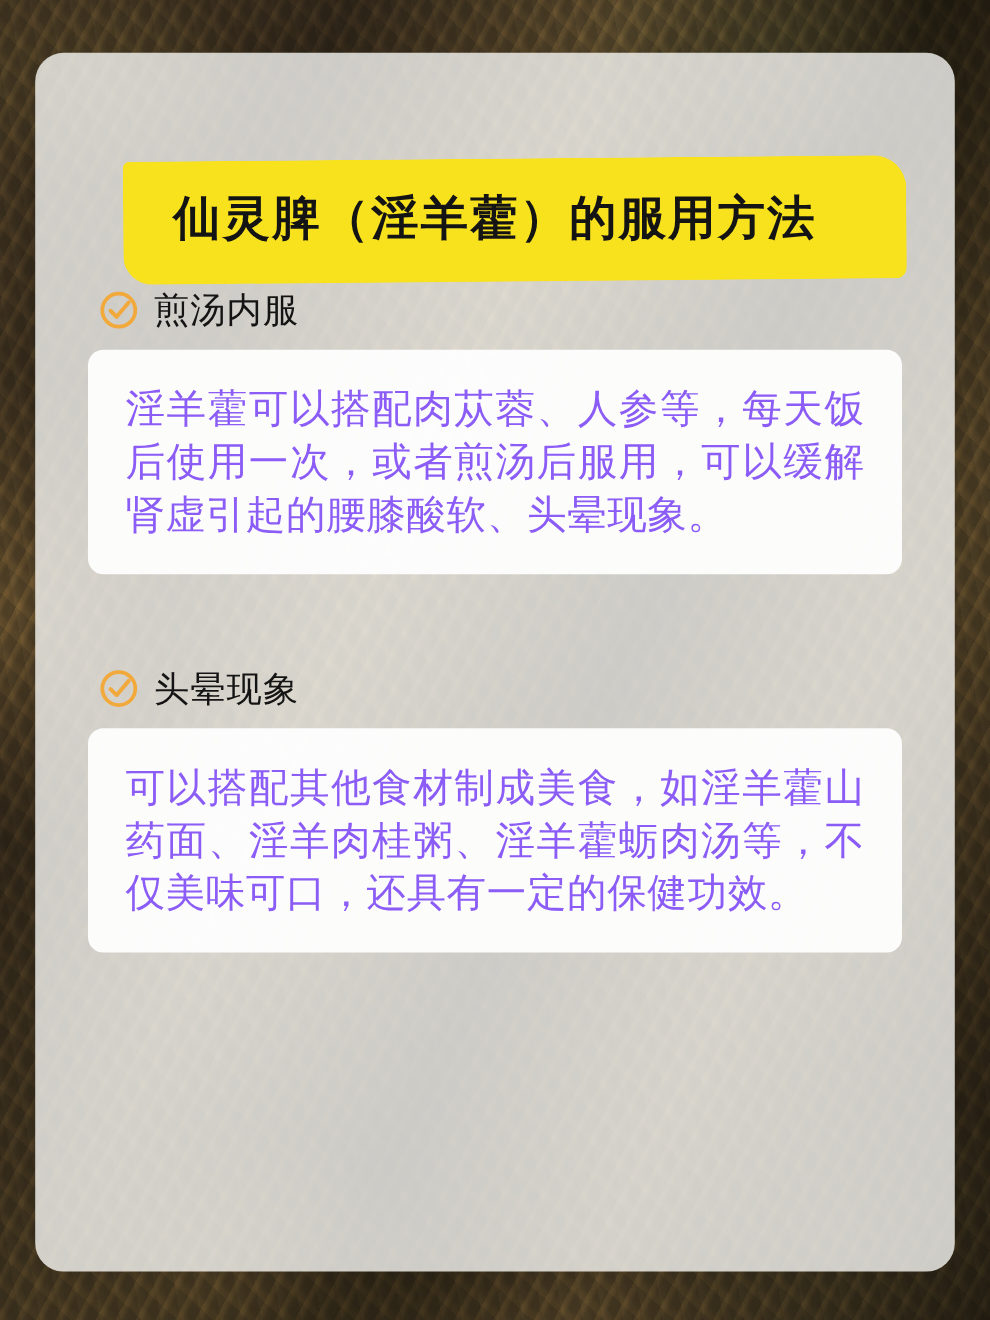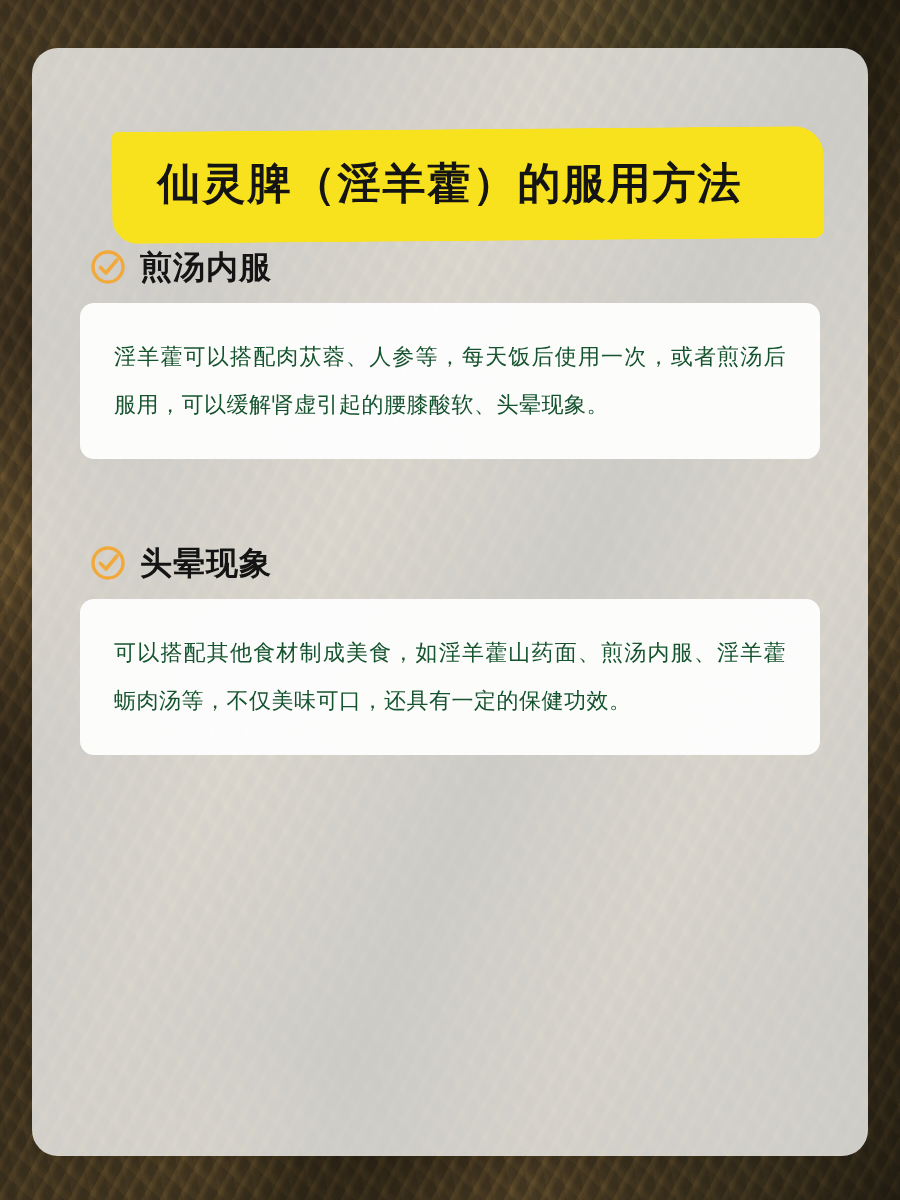--- a/index.html
+++ b/index.html
@@ -57,21 +57,21 @@
     width: 836px;
     height: 1108px;
     border-radius: 26px;
     background: rgba(246,246,244,0.80);
     box-shadow: 0 6px 30px rgba(0,0,0,0.18);
     overflow: hidden;
   }
   .card-inner {
     position: absolute;
     inset: 0;
-    padding: 1px 48px;
+    padding: 16px 48px;
     box-sizing: border-box;
   }
 
   
   .title-wrap {
     position: relative;
     margin-top: 44px;
     height: 150px;
   }
   .brush {
@@ -165,35 +165,35 @@
     margin-bottom: 18px;
   }
   .check-icon {
     width: 36px;
     height: 36px;
     flex: 0 0 36px;
     display: block;
   }
   .section-title {
     font-size: 32px;
-    font-weight: bold;
+    font-weight: normal;
     color: #141414;
     letter-spacing: 1px;
     line-height: 1;
   }
   .body-box {
     background: rgba(255,255,255,0.93);
     border-radius: 14px;
     padding: 30px 34px;
     box-sizing: border-box;
   }
   .body-text {
-    font-size: 22px;
+    font-size: 36px;
     line-height: 48px;
-    color: #14532d;
+    color: #8b5cf6;
     letter-spacing: 0.5px;
     margin: 0;
     text-align: justify;
   }
 
   .gap-1 { height: 40px; }
   .gap-2 { height: 40px; }
 </style>
 </head>
 <body>
@@ -235,19 +235,19 @@
 
       <div class="section">
         <div class="section-head">
           <svg class="check-icon" viewBox="0 0 36 36">
             <circle cx="18" cy="18" r="15" fill="none" stroke="#f2a93b" stroke-width="3.4"></circle>
             <polyline points="10.5,18.5 16,24 27,11" fill="none" stroke="#f2a93b" stroke-width="3.6" stroke-linecap="round" stroke-linejoin="round"></polyline>
           </svg>
           <div class="section-title">头晕现象</div>
         </div>
         <div class="body-box">
-          <p class="body-text">可以搭配其他食材制成美食，如淫羊藿山药面、煎汤内服、淫羊藿蛎肉汤等，不仅美味可口，还具有一定的保健功效。</p>
+          <p class="body-text">可以搭配其他食材制成美食，如淫羊藿山药面、淫羊肉桂粥、淫羊藿蛎肉汤等，不仅美味可口，还具有一定的保健功效。</p>
         </div>
       </div>
 
     </div>
   </div>
 </div>
 
 </body></html>

